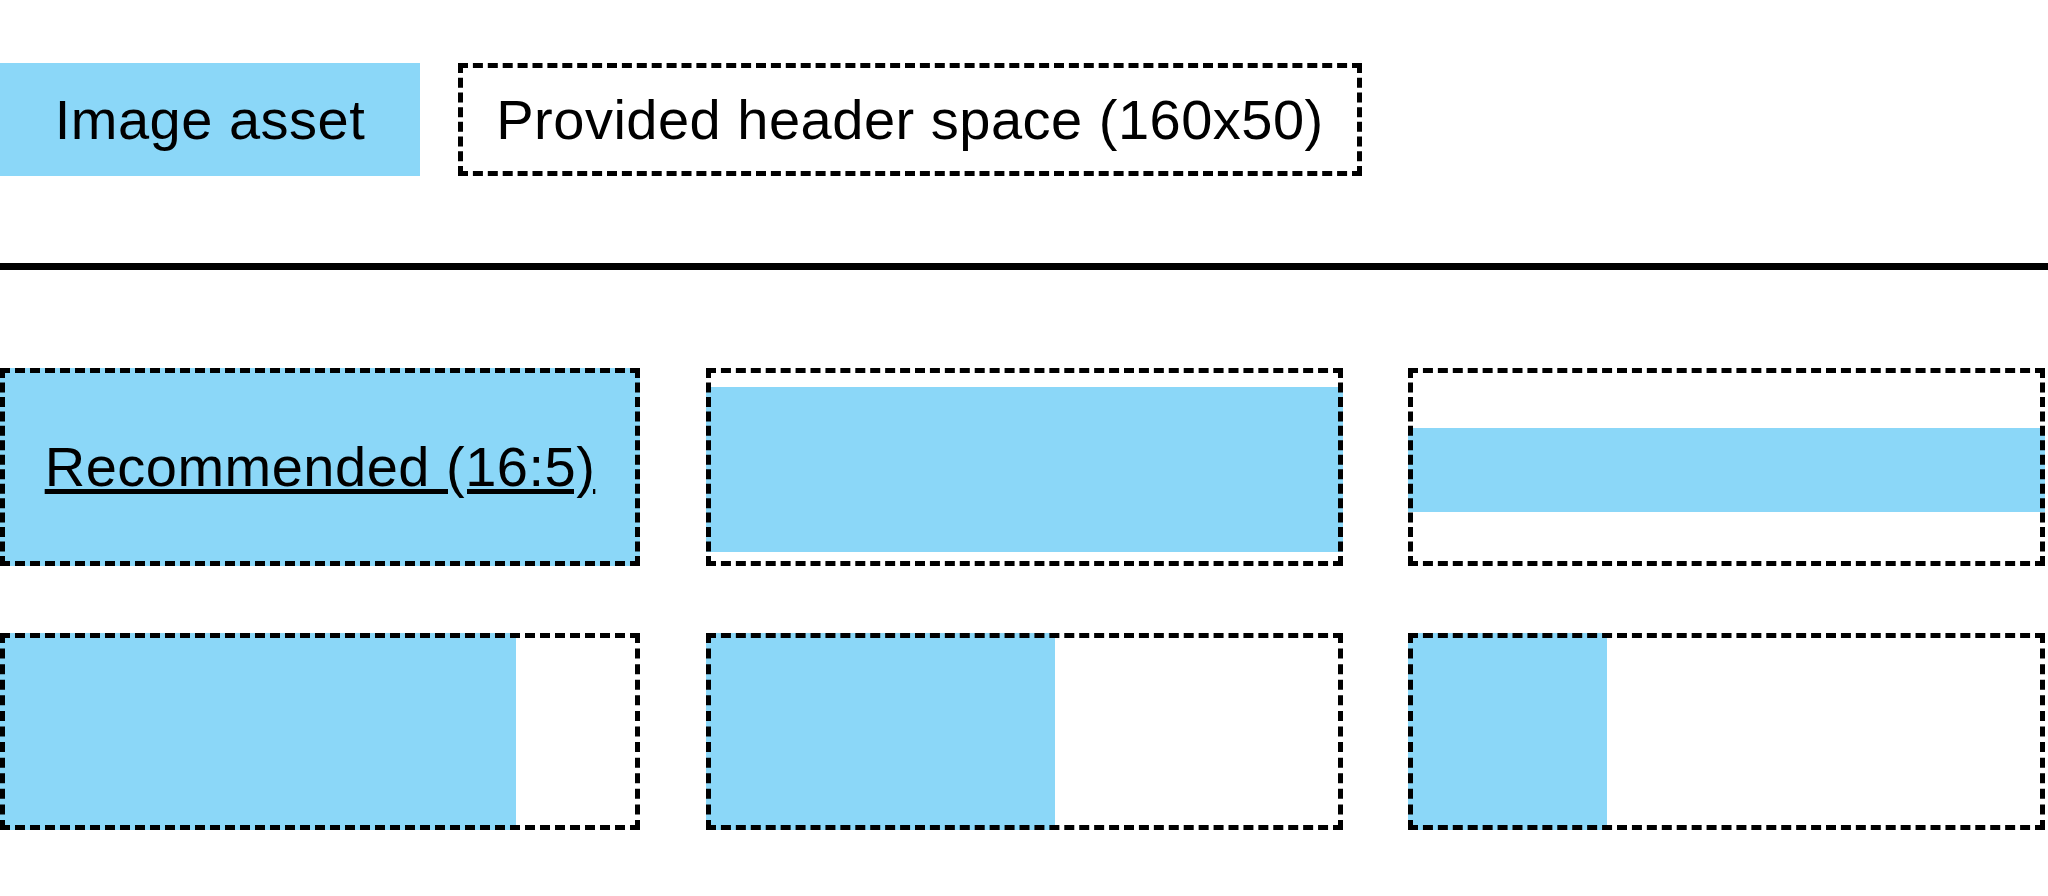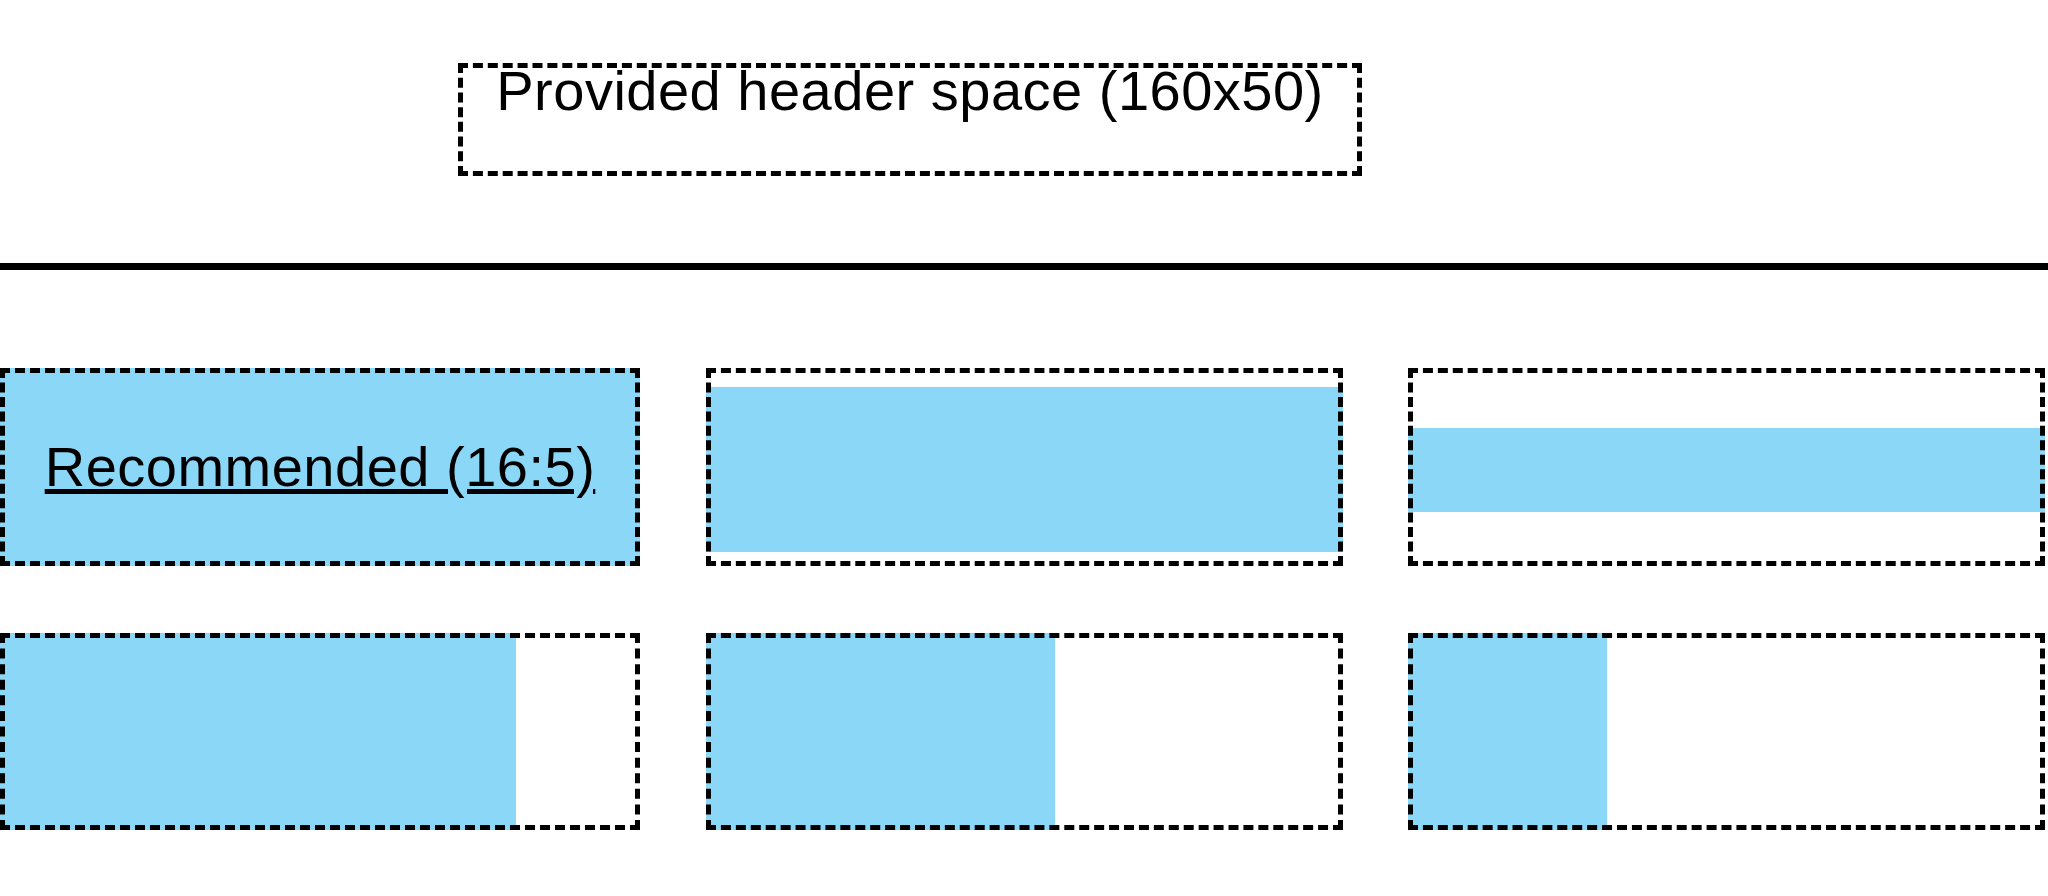--- a/index.html
+++ b/index.html
@@ -27,21 +27,21 @@
     letter-spacing:0.5px;
   }
   
   .legend-asset{
     position:absolute;left:0;top:63px;width:420px;height:113px;
     background:var(--asset-blue,#8BD7F8);
     display:flex;align-items:center;justify-content:center;
   }
   .legend-space{
     position:absolute;left:458px;top:63px;width:904px;height:113px;
-    display:flex;align-items:flex-start;justify-content:center;
+    display:flex;align-items:center;justify-content:center;
   }
   .dashed-border::after{
     content:"";
     position:absolute;inset:0;
     border:5px dashed var(--line-black,#000);
     pointer-events:none;
   }
   
   .divider{
     position:absolute;left:0;top:263px;width:2048px;height:7px;
@@ -64,20 +64,23 @@
   .box-label{
     position:absolute;inset:0;
     display:flex;align-items:center;justify-content:center;text-decoration:underline;
   }
 </style>
 </head>
 <body>
 
 <div class="canvas">
 
+  <div class="legend-asset">
+    <span class="label-text">Image asset</span>
+  </div>
   <div class="legend-space dashed-border">
     <span class="label-text">Provided header space (160x50)</span>
   </div>
 
   <div class="divider"></div>
 
   <div class="box r1 c1 dashed-border">
     <div class="fill" style="left: 0px; top: 0px; width: 100%; height: 100%;"></div>
     <span class="box-label label-text">Recommended (16:5)</span>
   </div>

